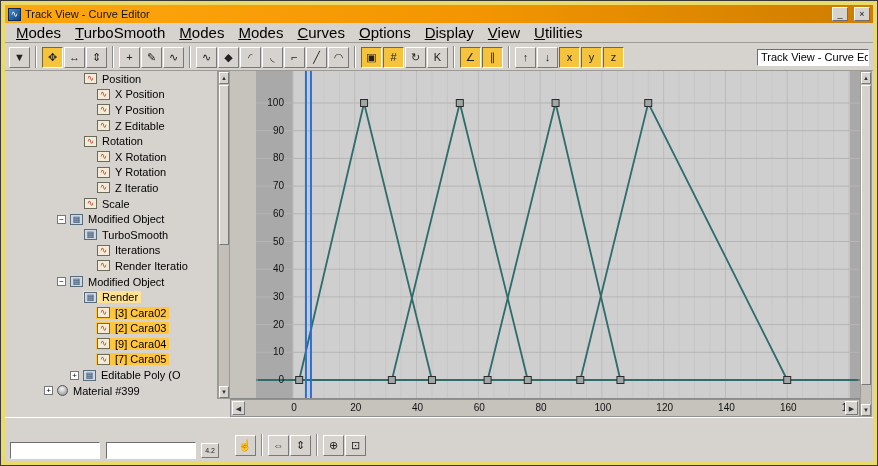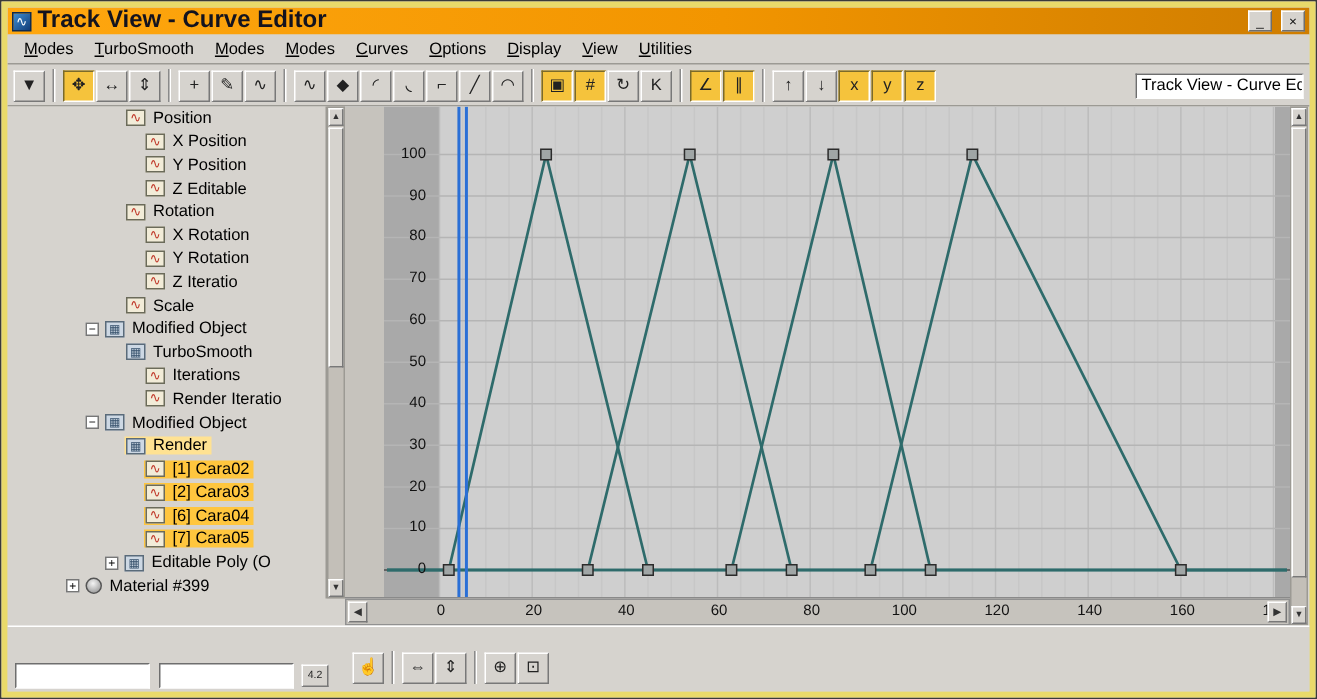--- a/index.html
+++ b/index.html
@@ -1,25 +1,25 @@
 <!DOCTYPE html>
 <html><head>
 <meta charset="utf-8">
 <style>
   *{box-sizing:border-box;margin:0;padding:0}
   body{width:878px;height:466px;background:#3a3a3a;font-family:"Liberation Sans",sans-serif;position:relative;overflow:hidden}
   .win{position:absolute;left:1px;top:1px;width:876px;height:464px;border:4px solid #e9da6a;background:#d6d3ce;overflow:hidden}
   
   .titlebar{position:absolute;left:0;top:0;width:100%;height:18px;background:linear-gradient(90deg,#ffa70f,#f29500 55%,#cf7d00);display:flex;align-items:center;padding:0 3px;gap:4px}
   .wicon{width:13px;height:13px;background:linear-gradient(135deg,#3f8fd4,#123d77);border:1px solid #0d2a50;color:#fff;font-size:9px;line-height:11px;text-align:center;flex:none}
-  .wtitle{font-size:16px;font-weight:bold;color:#13131f;white-space:nowrap;flex:1}
+  .wtitle{font-size:11px;font-weight:normal;color:#13131f;white-space:nowrap;flex:1}
   .wbtn{width:16px;height:14px;background:#d6d3ce;border:1px solid;border-color:#ffffff #6e6e6e #6e6e6e #ffffff;font-size:9px;line-height:12px;text-align:center;color:#111;margin-left:2px;flex:none}
   
   .menubar{position:absolute;left:0;top:18px;width:100%;height:20px;background:#d6d3ce;border-bottom:1px solid #9c9a94;display:flex;align-items:center;padding-left:4px}
-  .menu-item{display:inline-block;font-size:11px;color:#000;padding:2px 7px}
+  .menu-item{display:inline-block;font-size:15px;color:#000;padding:2px 7px}
   .menu-item::first-letter{text-decoration:underline}
   
   .toolbar{position:absolute;left:0;top:39px;width:100%;height:27px;background:#d6d3ce;border-bottom:1px solid #9c9a94;display:flex;align-items:center;padding:0 4px}
   .tbgroups{display:flex;align-items:center;gap:1px}
   .tbtn{width:21px;height:21px;background:#d6d3ce;border:1px solid;border-color:#ffffff #787878 #787878 #ffffff;font-size:11px;line-height:19px;text-align:center;color:#222;flex:none}
   .tbtn.pressed{background:#f5c33c;border-color:#7a6a2a #ffffff #ffffff #7a6a2a}
   .tsep{width:2px;height:22px;border-left:1px solid #8a8a8a;border-right:1px solid #ffffff;margin:0 4px;flex:none}
   .namefield{margin-left:auto;width:112px;height:17px;background:#fff;border:1px solid;border-color:#6e6e6e #ffffff #ffffff #6e6e6e;font-size:11px;line-height:15px;padding:0 3px;white-space:nowrap;overflow:hidden;color:#000}
   
   .tree{position:absolute;left:0;top:66px;width:213px;height:328px;background:#d6d3ce;overflow:hidden;border-right:1px solid #9c9a94}
@@ -198,33 +198,33 @@
       </div>
       <div class="trow" style="padding-left: 78px;">
         <span class="hlwrap" style="background: rgb(255, 226, 146);">
           <span class="ticon object">▦</span>
           <span class="tlabel">Render</span>
         </span>
       </div>
       <div class="trow" style="padding-left: 91px;">
         <span class="hlwrap" style="background: rgb(255, 198, 62);">
           <span class="ticon track">∿</span>
-          <span class="tlabel">[1] Cara02</span>
+          <span class="tlabel">[3] Cara02</span>
         </span>
       </div>
       <div class="trow" style="padding-left: 91px;">
         <span class="hlwrap" style="background: rgb(255, 198, 62);">
           <span class="ticon track">∿</span>
           <span class="tlabel">[2] Cara03</span>
         </span>
       </div>
       <div class="trow" style="padding-left: 91px;">
         <span class="hlwrap" style="background: rgb(255, 198, 62);">
           <span class="ticon track">∿</span>
-          <span class="tlabel">[6] Cara04</span>
+          <span class="tlabel">[9] Cara04</span>
         </span>
       </div>
       <div class="trow" style="padding-left: 91px;">
         <span class="hlwrap" style="background: rgb(255, 198, 62);">
           <span class="ticon track">∿</span>
           <span class="tlabel">[7] Cara05</span>
         </span>
       </div>
       <div class="trow" style="padding-left: 65px;">
         <span class="exp">+</span>

